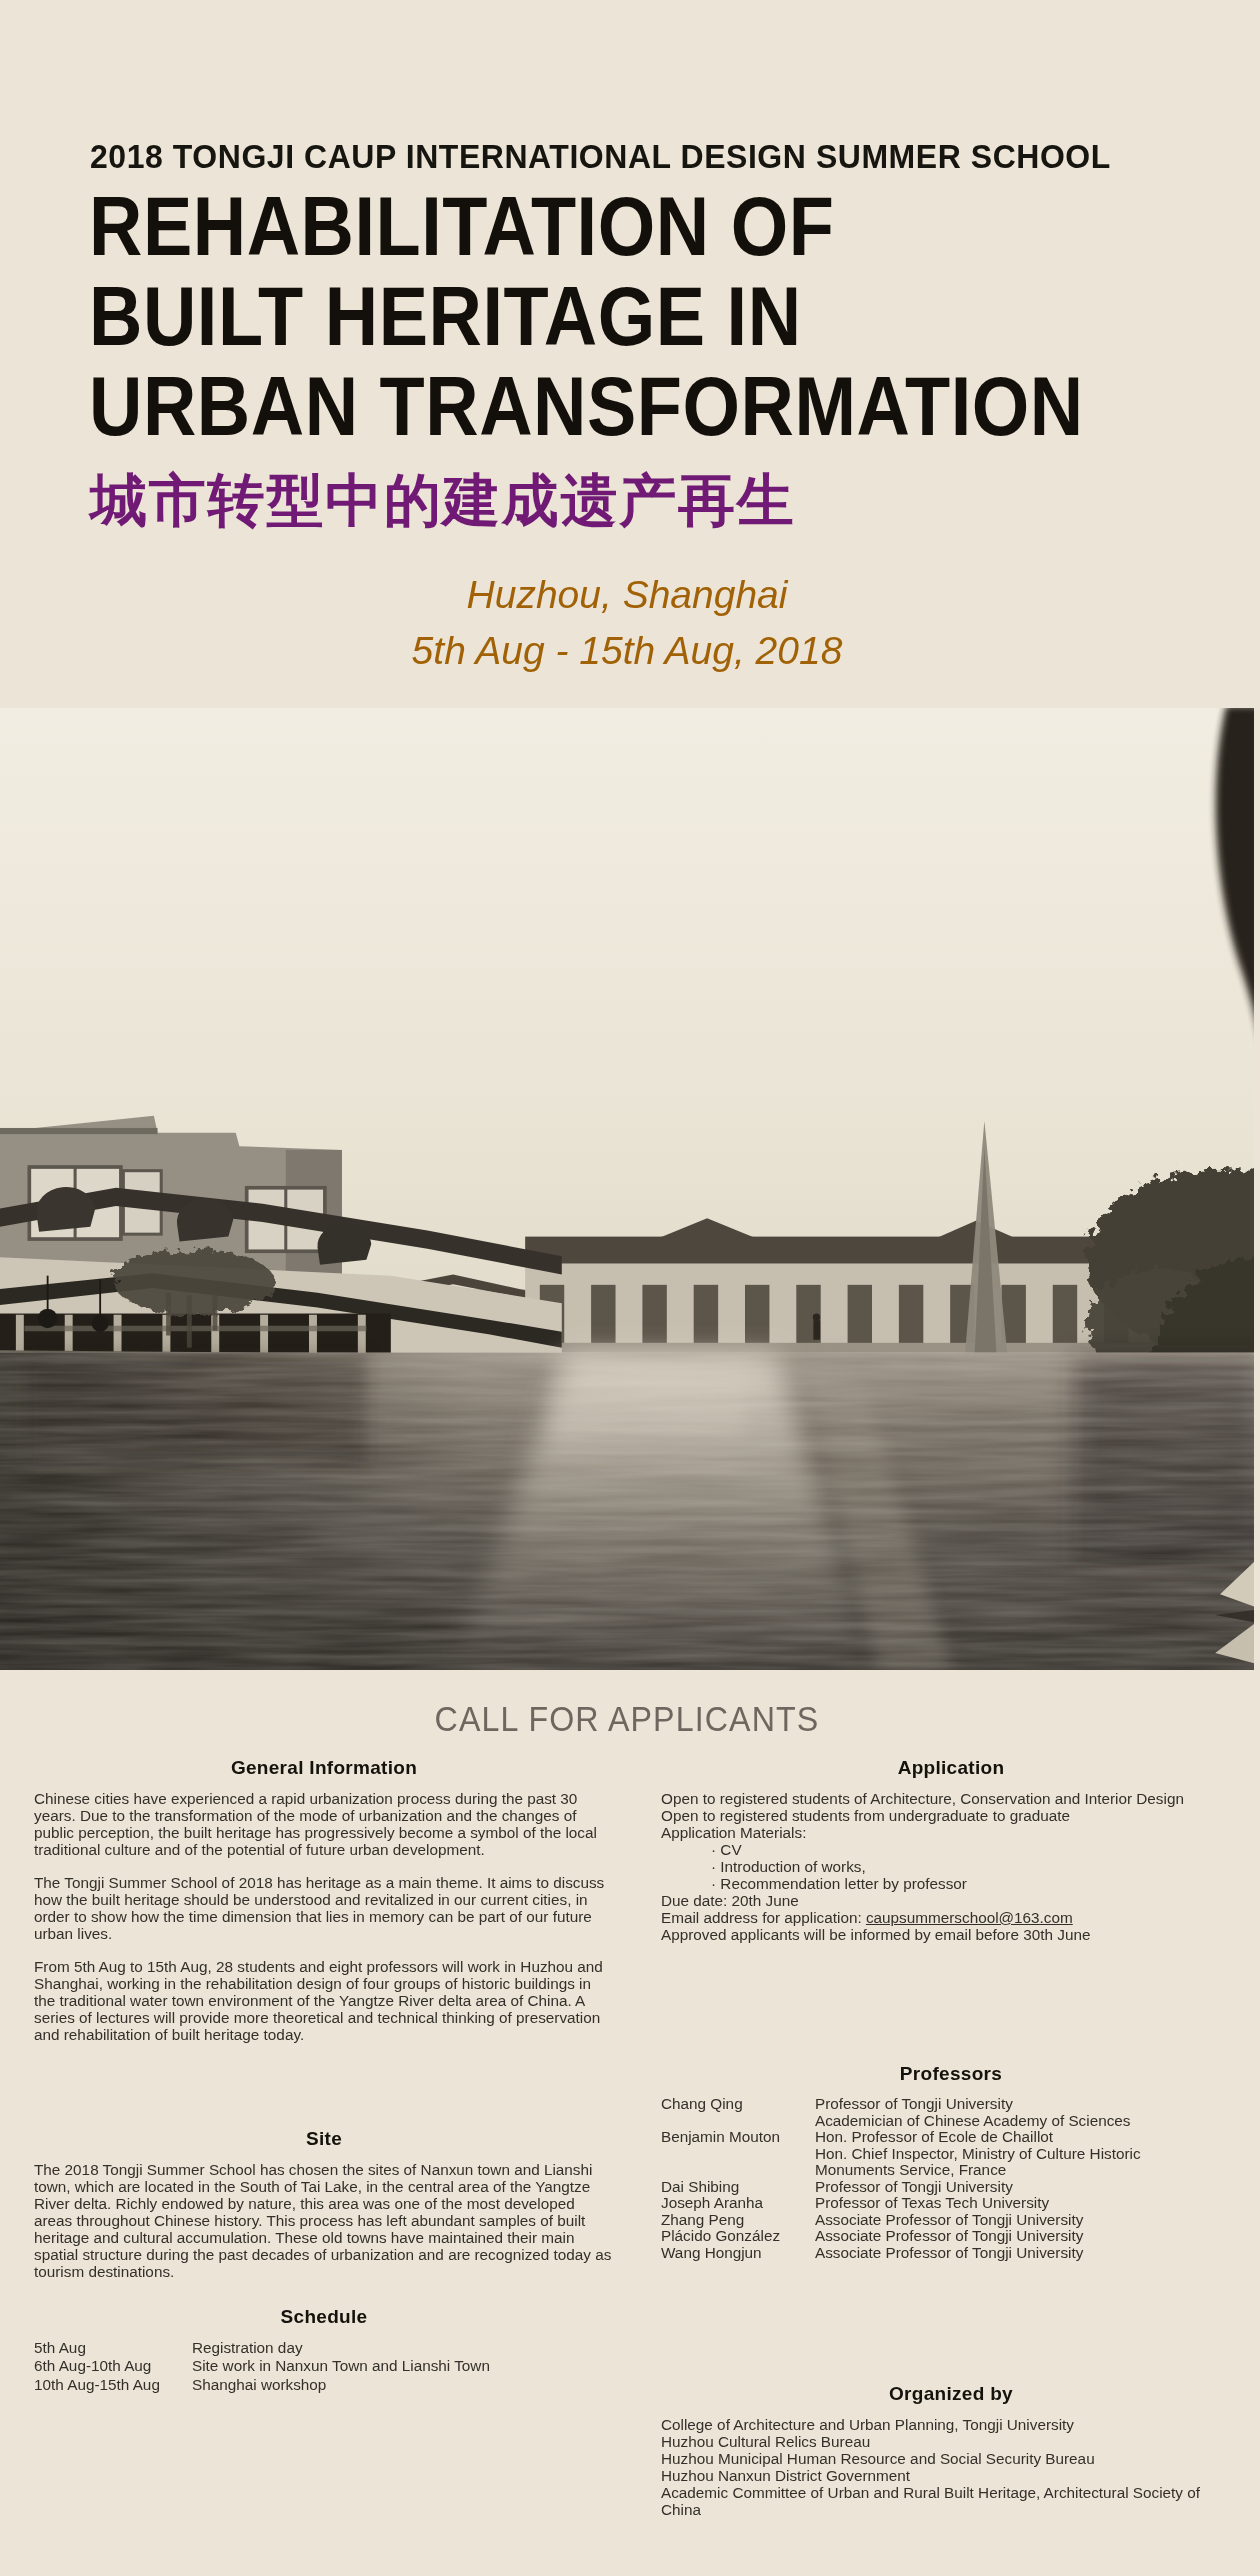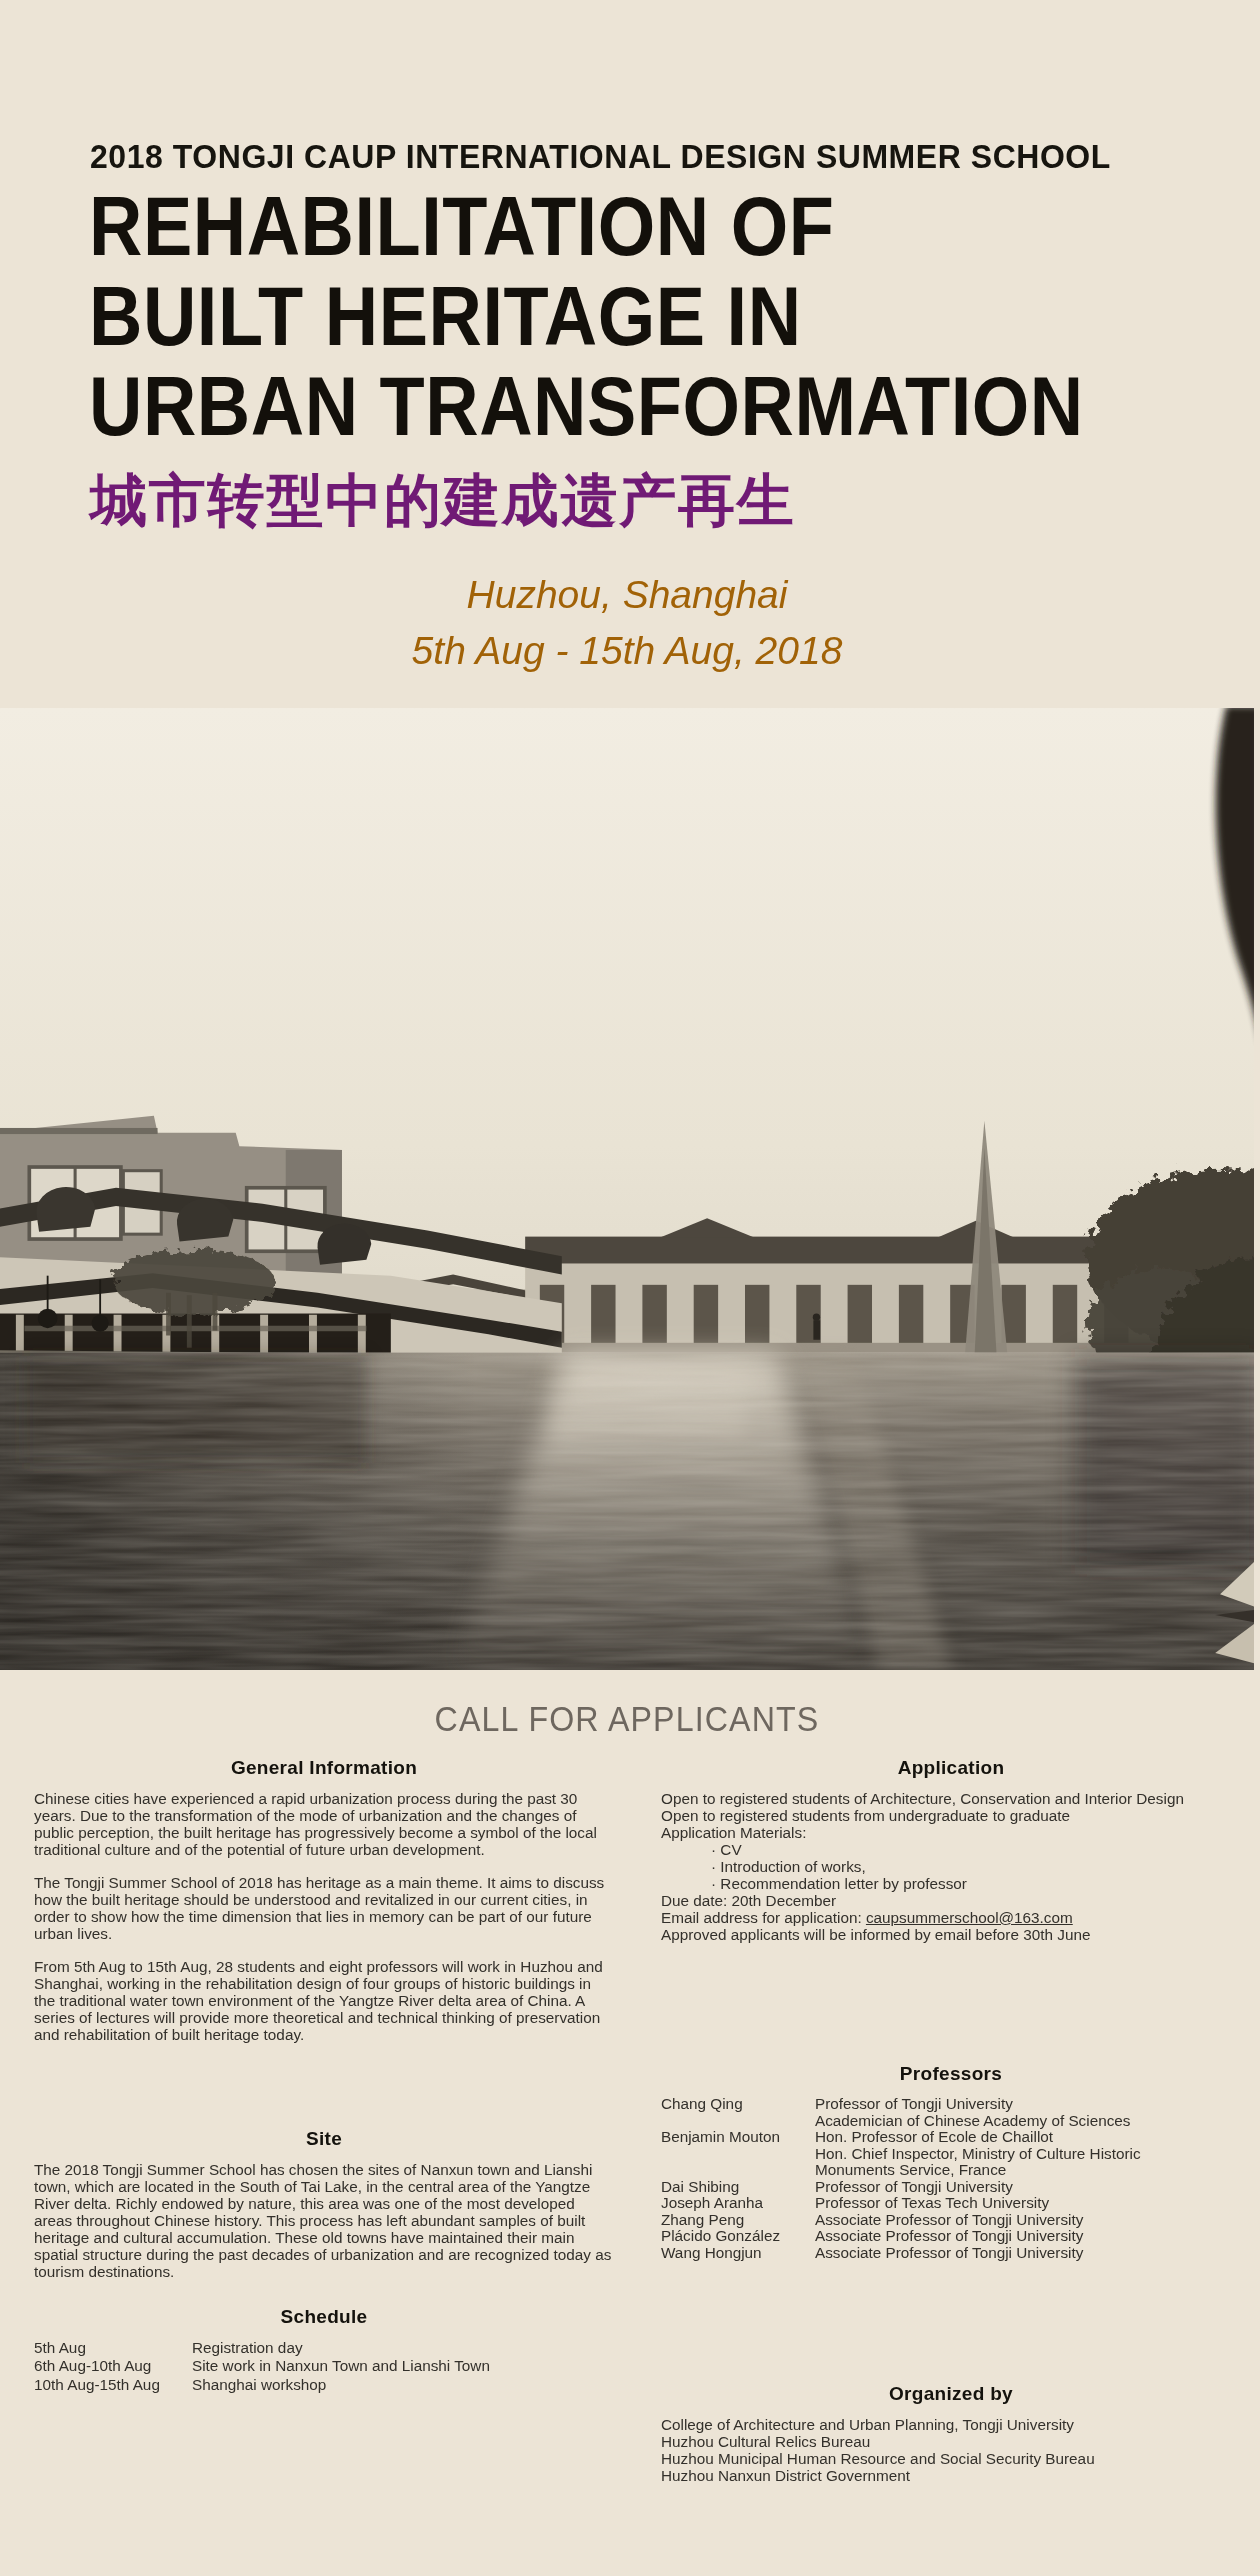--- a/index.html
+++ b/index.html
@@ -233,21 +233,21 @@
   </div>
 
   <div class="sec sec-r" style="top:1757px">
     <h3>Application</h3>
     <div class="line">Open to registered students of Architecture, Conservation and Interior Design</div>
     <div class="line">Open to registered students from undergraduate to graduate</div>
     <div class="line">Application Materials:</div>
     <div class="line indent">· CV</div>
     <div class="line indent">· Introduction of works,</div>
     <div class="line indent">· Recommendation letter by professor</div>
-    <div class="line">Due date: 20th December</div>
+    <div class="line">Due date: 20th June</div>
     <div class="line"><span>Email address for application: </span><a class="u">caupsummerschool@163.com</a></div>
     <div class="line">Approved applicants will be informed by email before 30th June</div>
   </div>
 
 
   <div class="sec sec-r" style="top:2063px">
     <h3>Professors</h3>
     <div class="ptbl">
       <div>Chang Qing</div>
       <div>Professor of Tongji University</div>
@@ -272,16 +272,17 @@
     </div>
   </div>
 
 
   <div class="sec sec-r" style="top:2383px">
     <h3>Organized by</h3>
     <div class="line">College of Architecture and Urban Planning, Tongji University</div>
     <div class="line">Huzhou Cultural Relics Bureau</div>
     <div class="line">Huzhou Municipal Human Resource and Social Security Bureau</div>
     <div class="line">Huzhou Nanxun District Government</div>
+    <div class="line">Academic Committee of Urban and Rural Built Heritage, Architectural Society of China</div>
   </div>
 
 </div>
 
 
 </body></html>

